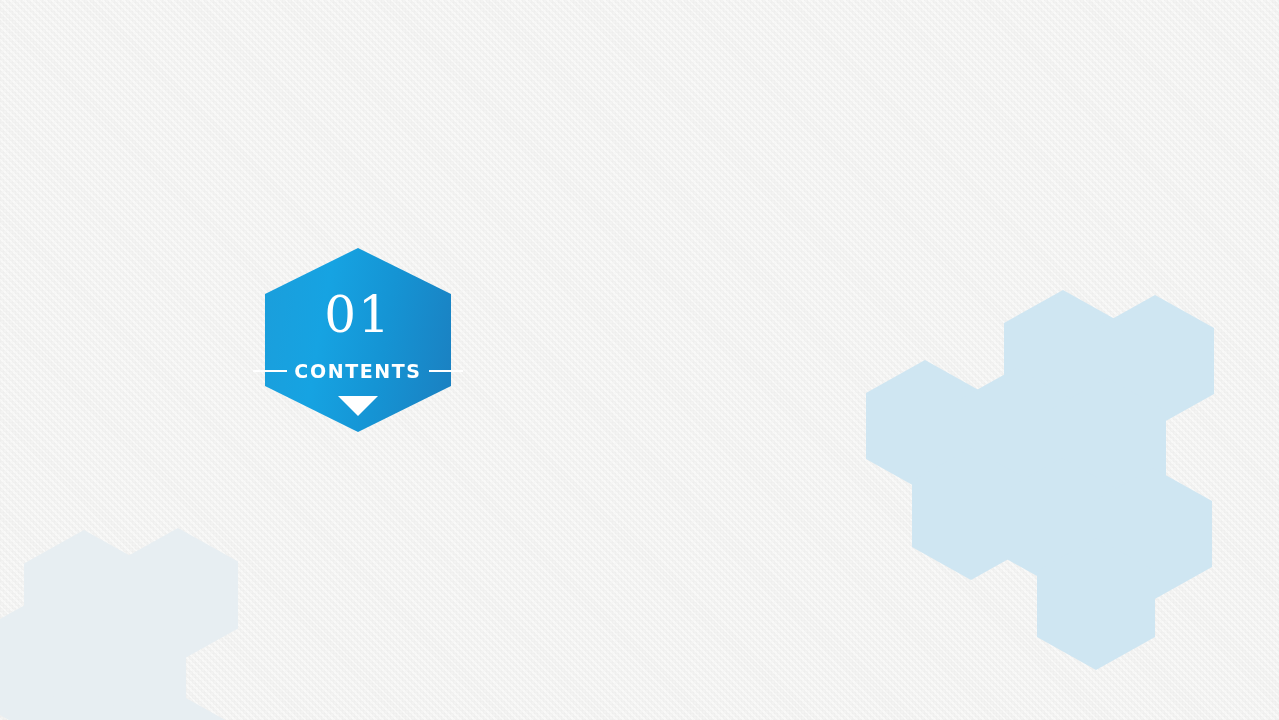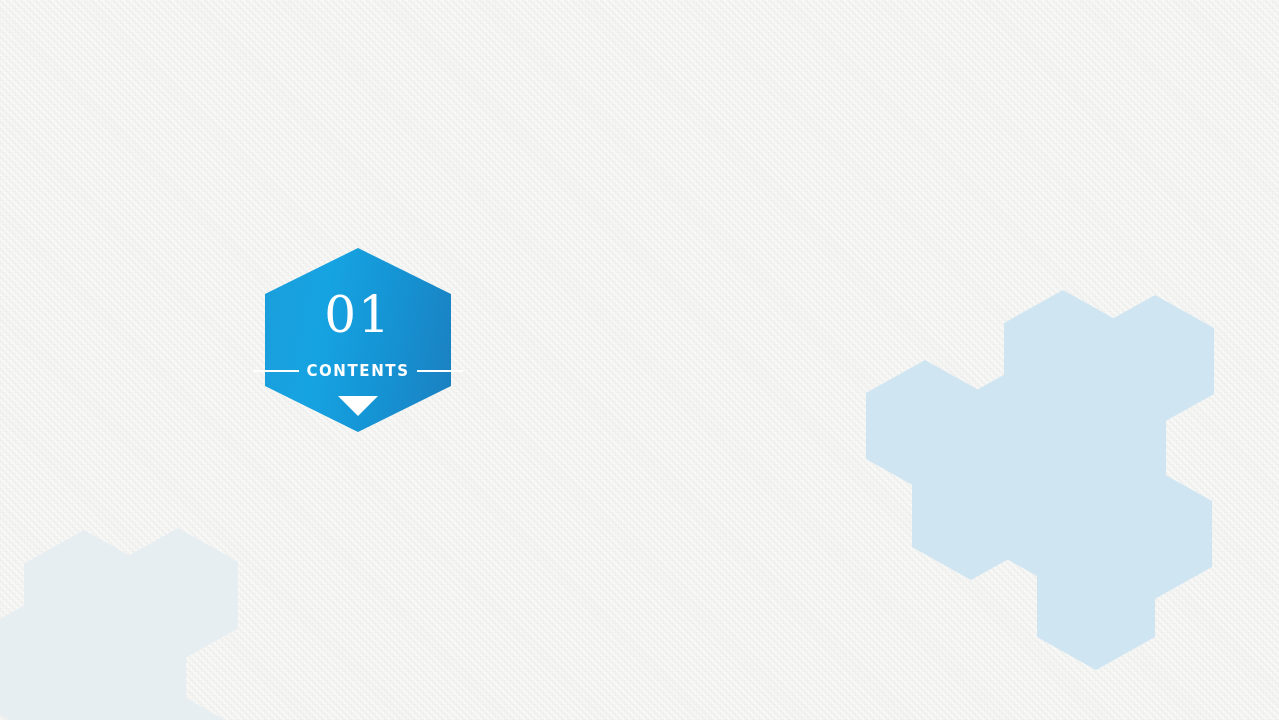--- a/index.html
+++ b/index.html
@@ -81,21 +81,21 @@
   }
   .contents-rule {
     flex: 1 1 auto;
     height: 2px;
     background: #ffffff;
   }
   #contents-label {
     flex: 0 0 auto;
     padding: 0 7px;
     font-family: "DejaVu Sans", "Liberation Sans", sans-serif;
-    font-size: 15px;
+    font-size: 19px;
     font-weight: bold;
     letter-spacing: 1.6px;
     color: #ffffff;
     white-space: nowrap;
   }
   #badge-caret {
     position: absolute;
     left: 50%;
     top: 148px;
     transform: translateX(-50%);

